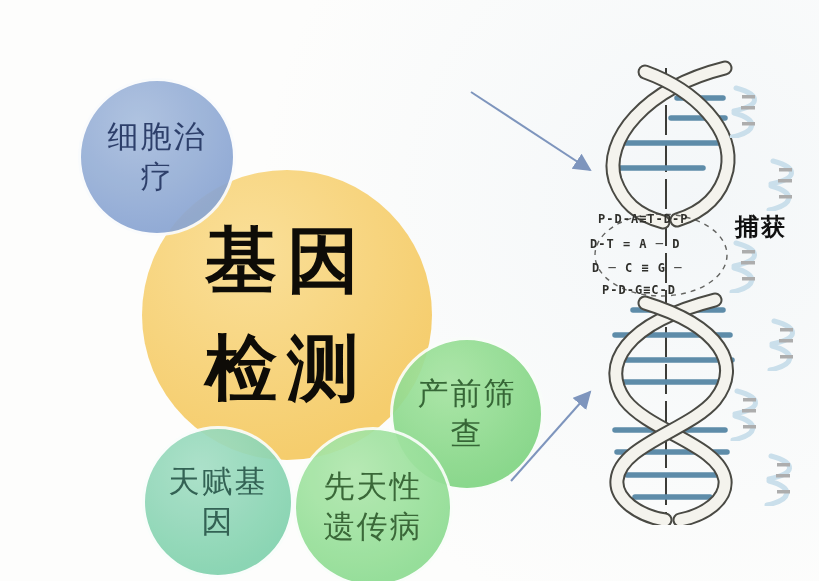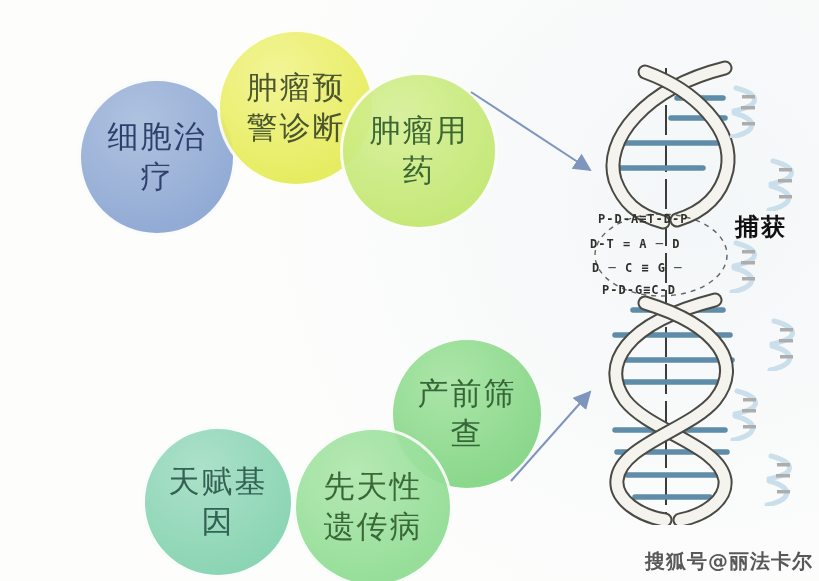--- a/index.html
+++ b/index.html
@@ -53,27 +53,25 @@
     position:absolute;right:6px;top:548px;z-index:6;
     font-family:"DejaVu Sans","Liberation Sans",sans-serif;
     font-size:20px;font-weight:bold;color:#2b2b2b;opacity:.78;letter-spacing:1px;
   }
 </style>
 </head>
 <body>
 
 <div class="canvas">
 
+  <div class="circle center" style="--cb: #f5cd6d; --cl: #fadf98; --tc: #0e0c07;">基因
+检测</div>
 
   <div class="circle sat s1" style="--cb: #8aa5d2; --cl: #a9bede; --tc: #1c2f5e;">细胞治
 疗</div>
-  <div class="circle sat s2" style="--cb: #e5eb54; --cl: #f2f58e; --tc: #3c481d;">肿瘤预
-警诊断</div>
-  <div class="circle sat s3" style="--cb: #c2e76f; --cl: #d7f098; --tc: #2c5a22;">肿瘤用
-药</div>
   <div class="circle sat s5" style="--cb: #81d583; --cl: #a6e4a2; --tc: #265a26;">产前筛
 查</div>
   <div class="circle sat s6" style="--cb: #8edc92; --cl: #b1e8ae; --tc: #2a5c28;">先天性
 遗传病</div>
   <div class="circle sat s7" style="--cb: #82d2ae; --cl: #a6dfc6; --tc: #225546;">天赋基
 因</div>
 
   <svg class="overlay" viewBox="0 0 819 581">
     <defs>
       <marker id="ah" markerWidth="11" markerHeight="10" refX="8" refY="4.5" orient="auto">
@@ -146,15 +144,14 @@
   <svg class="mini" style="left:765px;top:315px;" width="42" height="56">
       <use href="#miniDna"></use>
     </svg>
   <svg class="mini" style="left:728px;top:385px;" width="42" height="56">
       <use href="#miniDna"></use>
     </svg>
   <svg class="mini" style="left:762px;top:450px;" width="42" height="56">
       <use href="#miniDna"></use>
     </svg>
 
-  <div class="watermark">搜狐号@丽法卡尔</div>
 
 </div>
 
 </body></html>

